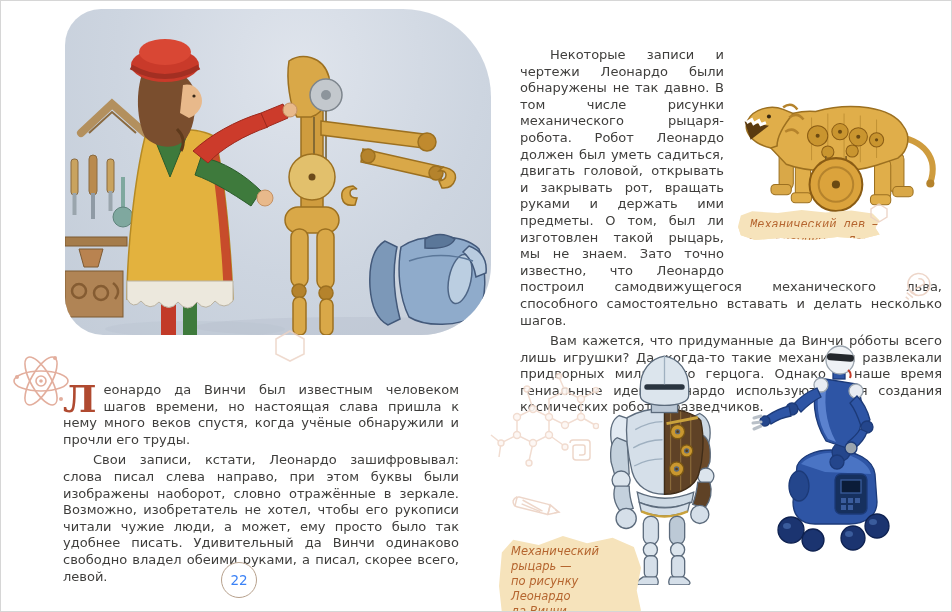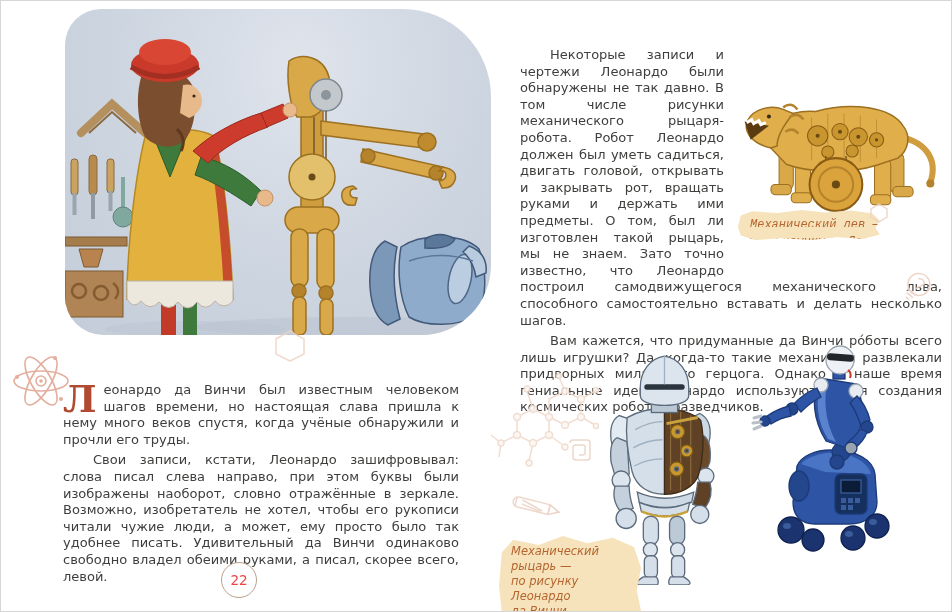--- a/index.html
+++ b/index.html
@@ -14,21 +14,21 @@
            letter-spacing:.4px;color:var(--heading,#b04a30);}
   .left-col{position:absolute;left:62px;top:381px;width:396px;}
   .right-col{position:absolute;left:519px;top:46px;width:422px;}
   p.body{margin:0 0 4px 0;font-size:13px;line-height:16.6px;text-align:justify;text-align-last:left;}
   p.indent{text-indent:30px;}
   .dropcap{float:left;font-weight:700;font-size:38px;line-height:30px;
            color:var(--heading,#b04a30);margin:2px 7px 0 0;font-family:"DejaVu Serif",serif;}
 
   .page-badge{position:absolute;left:220px;top:561px;width:34px;height:34px;border-radius:50%;
               border:1.4px solid #b7a18d;display:flex;align-items:center;justify-content:center;
-              font-size:13.5px;color:#ef4444;background:#fff;}
+              font-size:13.5px;color:#3b82f6;background:#fff;}
 
   
   .caption{background:var(--caption_bg,#f6e3bb);color:var(--caption_text,#b5652f);
            font-style:italic;font-size:12px;line-height:15px;white-space:pre-line;
            padding:8px 12px;
            clip-path:polygon(2% 18%,10% 4%,28% 10%,45% 0%,62% 8%,80% 2%,95% 12%,100% 35%,
                              97% 60%,100% 82%,88% 96%,70% 90%,52% 100%,30% 93%,12% 100%,2% 84%,0% 55%);}
   .cap-knight{position:absolute;left:498px;top:535px;width:118px;font-size:11.5px;}
   .cap-mars{position:absolute;left:722px;top:551px;width:206px;}
 

